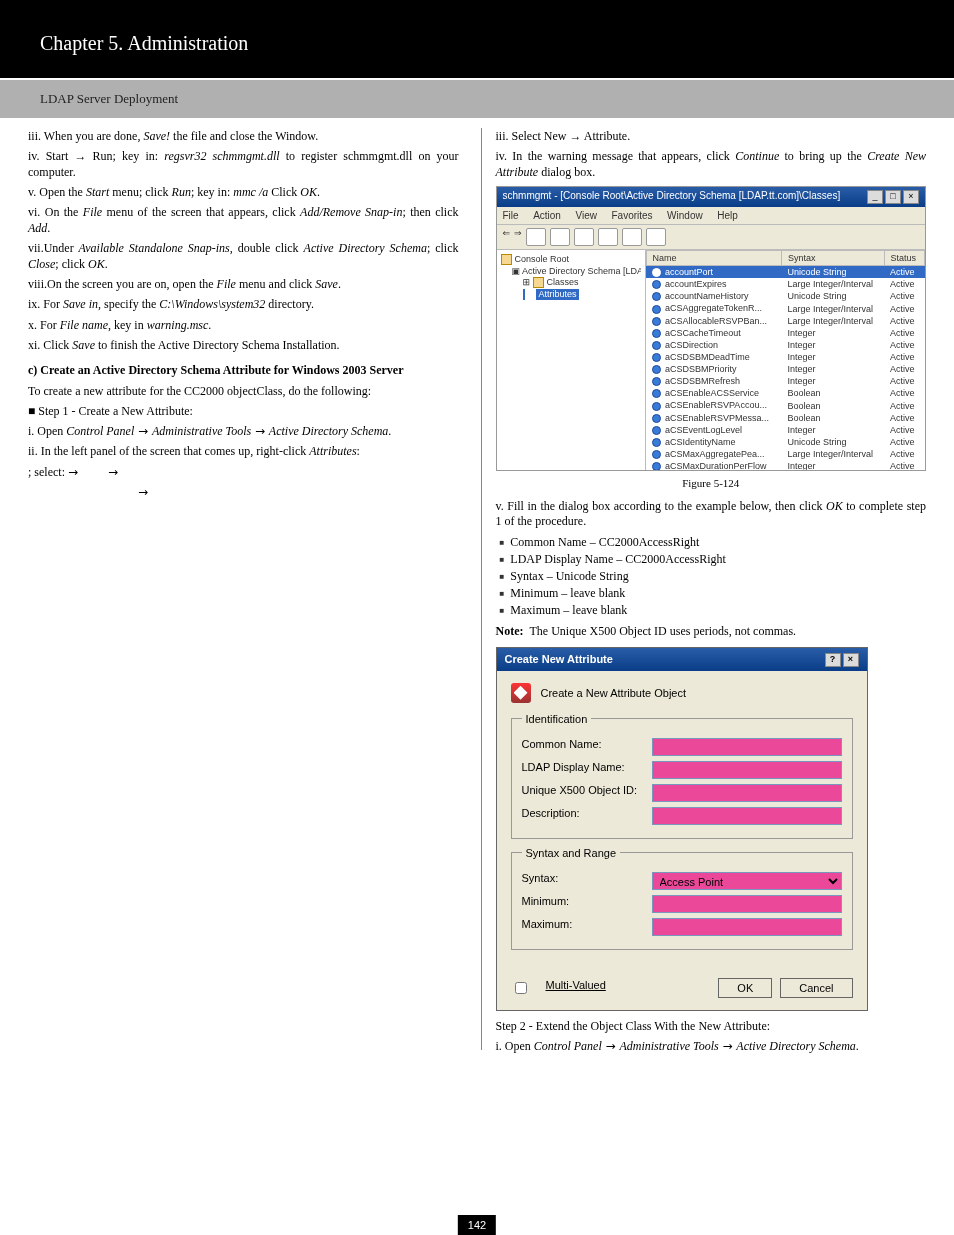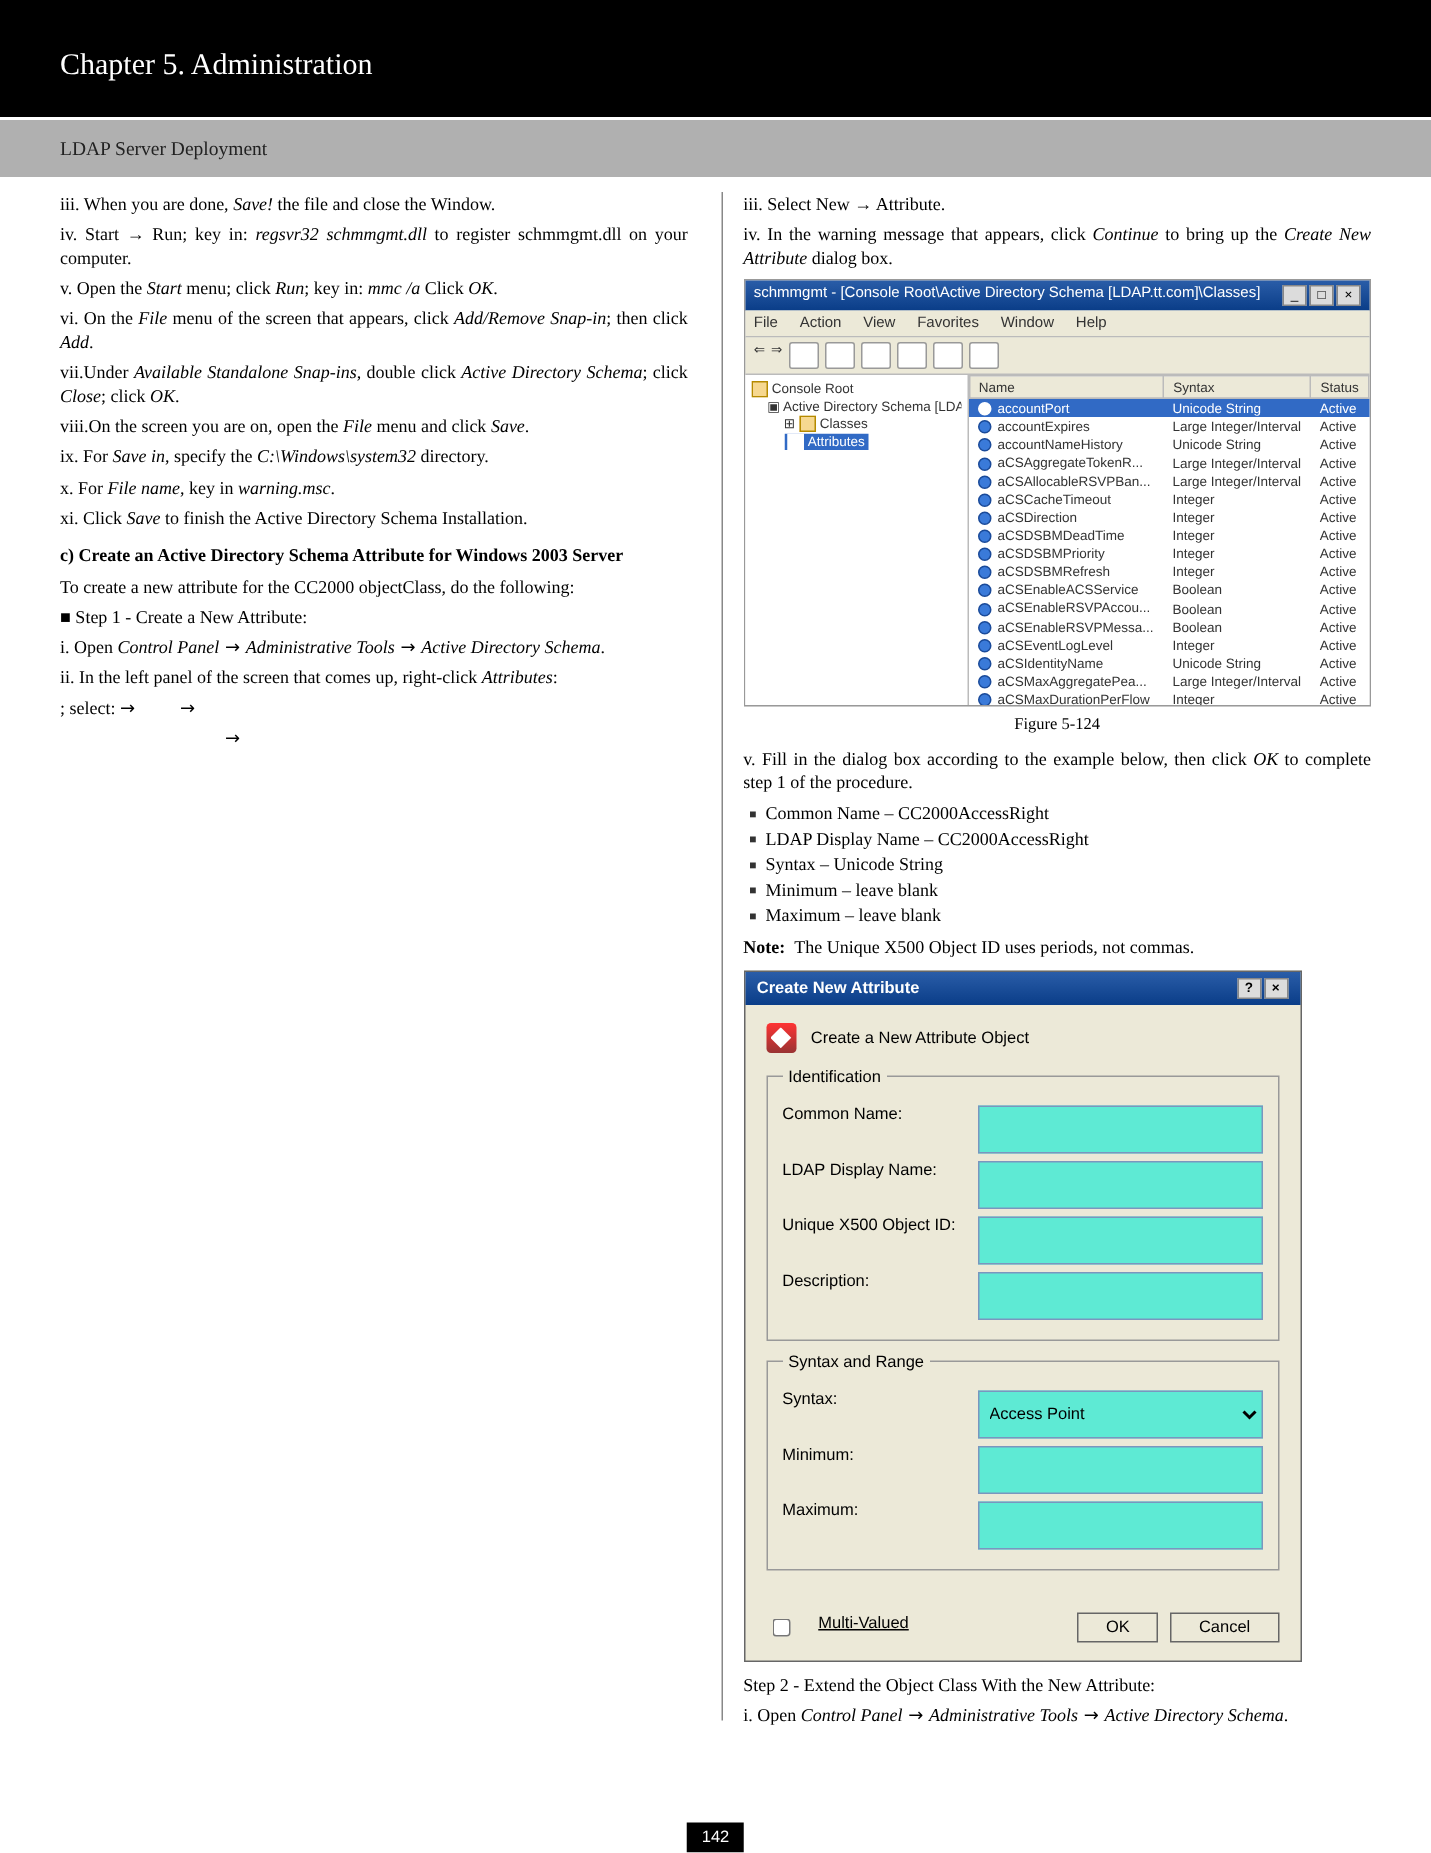--- a/index.html
+++ b/index.html
@@ -1,20 +1,20 @@
 <!DOCTYPE html>
 <html><head>
 <meta charset="utf-8">
 <style>
 body{margin:0;font-family:"Times New Roman",serif;font-size:12px;color:#000;background:#fff}
 .page{width:954px;min-height:1235px;margin:0 auto;position:relative}
 .blackbar{background:#000;color:#fff;padding:18px 40px 10px;height:50px;display:flex;align-items:center}
 .blackbar .title{font-size:20px}
 .greybar{background:#b0b0b0;color:#222;padding:10px 40px;height:18px;display:flex;align-items:center;font-size:13px;margin-top:2px}
-.content{display:flex;gap:2px;padding:0 12px}
+.content{display:flex;gap:2px;padding:0 0}
 .col{flex:1;padding:6px 18px 0 28px}
 .col-r{flex:1;padding:6px 28px 0 10px}
 .divider{width:1px;background:#888;margin:10px 2px}
 .just{text-align:justify;line-height:1.28;margin:5px 0}
 .head{font-weight:700;margin-top:10px}
 .sub{margin:3px 0 2px}
 .bullet{display:flex;margin:2px 0}
 .bullet:before{content:"■";font-size:8px;margin:3px 6px 0 4px;color:#333}
 .ital{font-style:italic}
 .arrow{font-family:"DejaVu Sans",sans-serif}
@@ -42,21 +42,21 @@
 .dlg{width:370px;border:1px solid #666;background:#ece9d8;font-family:Tahoma,sans-serif;font-size:11px;margin:8px 0}
 .dlg-title{background:linear-gradient(#2a5da8,#0a3d88);color:#fff;padding:4px 8px;display:flex;justify-content:space-between;align-items:center;font-weight:700}
 .dlg-body{padding:12px 14px}
 .dlg-hdr{display:flex;align-items:center;gap:10px;margin-bottom:10px}
 .dlg-hdr .ic{width:20px;height:20px;background:linear-gradient(#f33,#933);border-radius:3px;position:relative}
 .dlg-hdr .ic:after{content:"";position:absolute;inset:3px;background:#fff;clip-path:polygon(50% 0,100% 50%,50% 100%,0 50%)}
 fieldset{border:1px solid #999;margin:8px 0;padding:8px 10px}
 legend{padding:0 4px;font-size:11px}
 .frow{display:flex;align-items:flex-start;margin:5px 0}
 .frow label{width:130px;font-size:11px}
-.frow input,.frow select{flex:1;border:1px solid #7a96bf;padding:2px 3px;font-size:11px;background:#5eead4;height:32px;box-sizing:border-box}
+.frow input,.frow select{flex:1;border:1px solid #7a96bf;padding:2px 3px;font-size:11px;background:#ec4899;height:18px;box-sizing:border-box}
 .dlg-ft{display:flex;align-items:center;padding:8px 14px 12px}
 .dlg-ft .chk{display:flex;gap:16px;font-size:11px}
 .dlg-ft .chk input{width:12px;height:12px}
 .dlg-ft .btns{margin-left:auto;display:flex;gap:8px}
 .dlg-ft button{border:1px solid #666;background:#ece9d8;padding:3px 18px;font-size:11px}
 .caption{text-align:center;font-size:11px;margin:4px 0 10px}
 .pgnum{position:absolute;bottom:0;left:50%;transform:translateX(-50%);background:#000;color:#fff;padding:4px 10px;font-size:11px;font-family:Liberation Sans, sans-serif}
 u.ul{text-decoration:underline}
 </style>
 </head>

